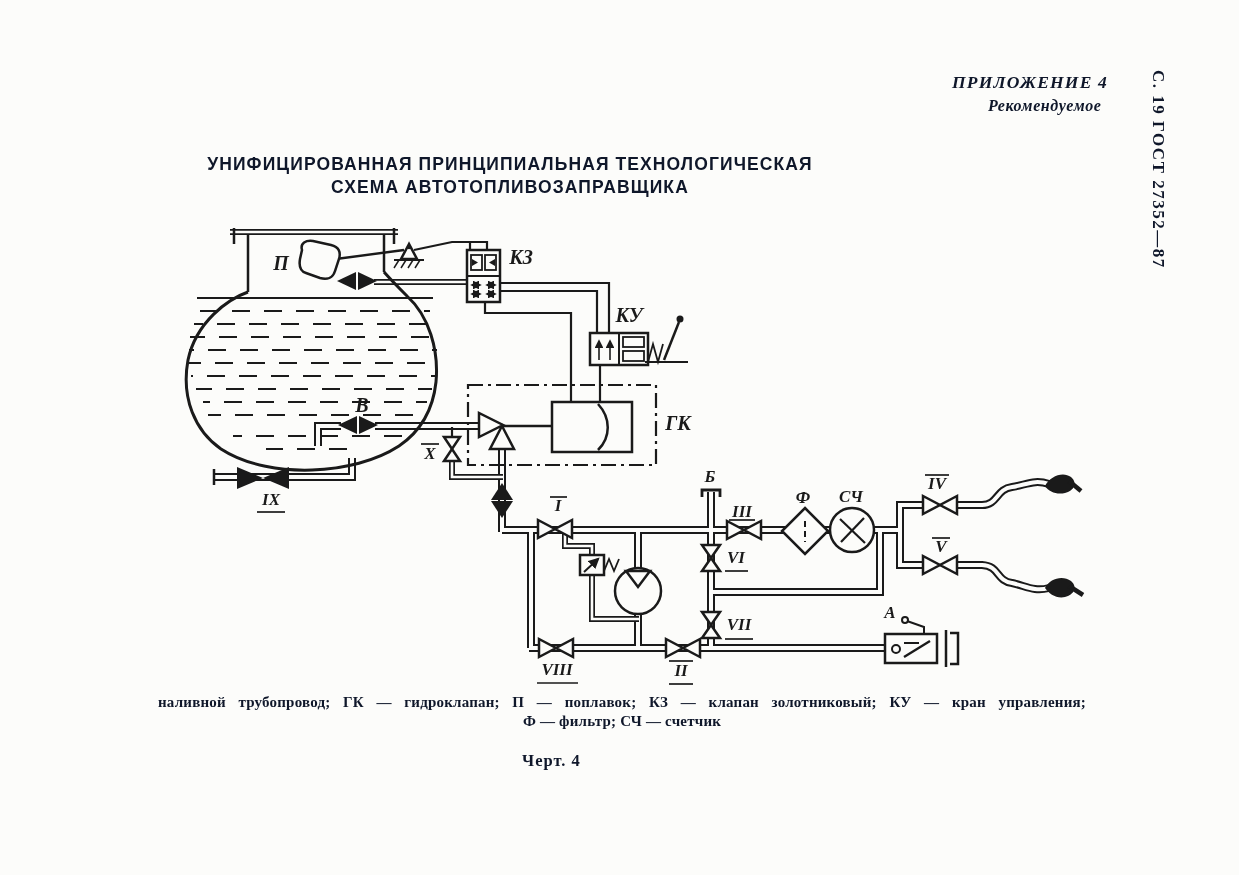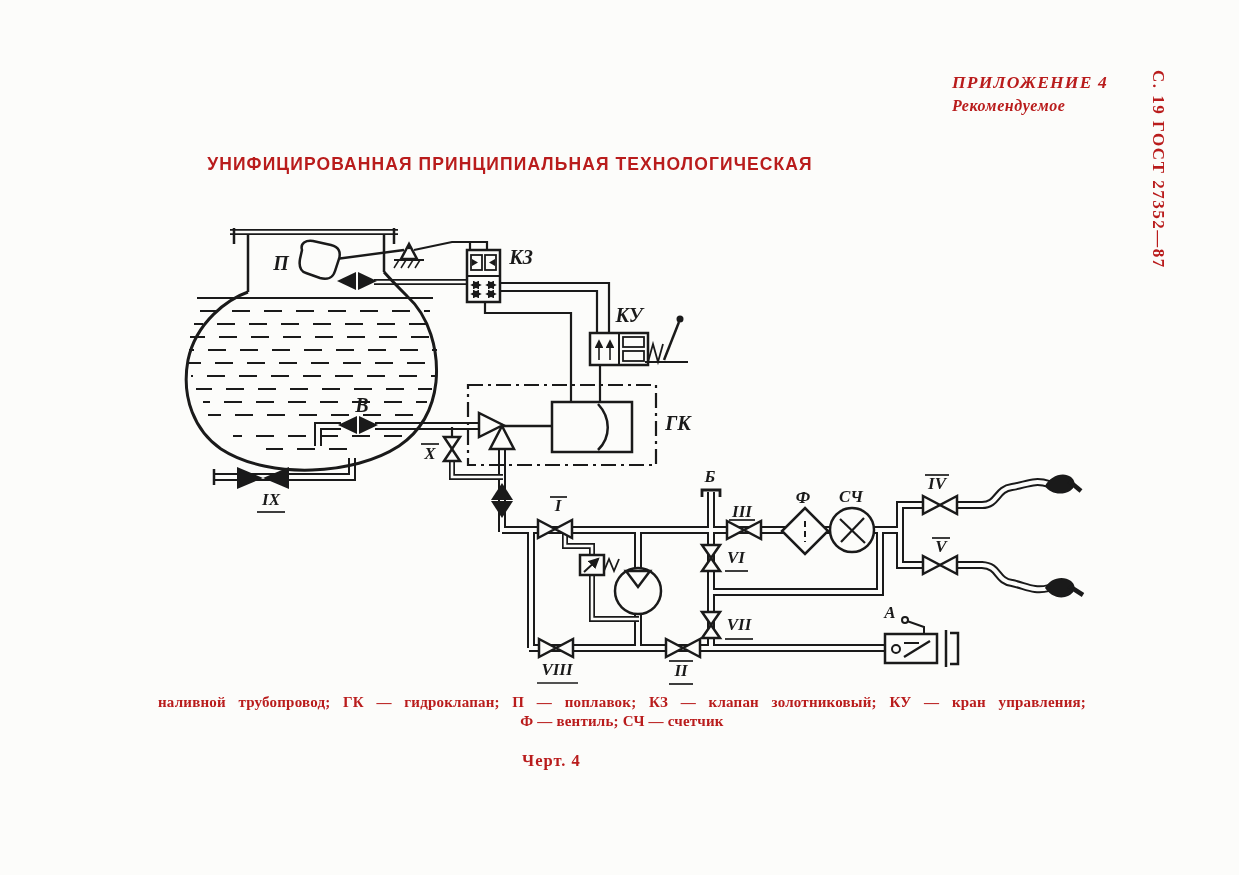--- a/index.html
+++ b/index.html
@@ -1,20 +1,20 @@
 <!DOCTYPE html>
 <html><head>
 <meta charset="utf-8">
 <style>
   html,body{margin:0;padding:0;background:#e8e8e6;}
   .page{position:relative;width:1239px;height:875px;background:#fcfcfa;overflow:hidden;
-        font-family:"Liberation Serif", serif;color:#b91c1c;}
+        font-family:"Liberation Serif", serif;color:#0f172a;}
   .appendix{position:absolute;left:952px;top:72px;width:200px;text-align:left;}
   .appendix .a1{font:italic 700 17.5px "Liberation Serif",serif;letter-spacing:1.2px;white-space:nowrap;}
-  .appendix .a2{font:italic 700 16px "Liberation Serif",serif;letter-spacing:.6px;margin-top:4px;}
+  .appendix .a2{font:italic 700 16px "Liberation Serif",serif;letter-spacing:.6px;margin-top:4px;margin-left:36px;}
   .sidenote{position:absolute;left:1168px;top:70px;transform:rotate(90deg);transform-origin:top left;
             font:700 17px "Liberation Serif",serif;letter-spacing:1.5px;white-space:nowrap;}
   .title{position:absolute;left:0;top:153px;width:1020px;text-align:center;
          font:700 17.5px "Liberation Sans",sans-serif;letter-spacing:1.1px;line-height:23px;}
   .legend{position:absolute;left:158px;top:694px;width:928px;
           font:700 15px "Liberation Serif",serif;line-height:17.5px;letter-spacing:.2px;}
   .legend .jl{text-align:justify;text-align-last:justify;}
   .legend .cl{text-align:center;margin-top:1px;}
   .caption{position:absolute;left:0;top:751px;width:1103px;text-align:center;
            font:600 16.5px "Liberation Serif",serif;letter-spacing:1px;}
@@ -38,20 +38,21 @@
 
   <div class="appendix">
     <div class="a1">ПРИЛОЖЕНИЕ 4</div>
     <div class="a2">Рекомендуемое</div>
   </div>
 
   <div class="sidenote">С. 19 ГОСТ 27352—87</div>
 
   <div class="title">
     <div>УНИФИЦИРОВАННАЯ ПРИНЦИПИАЛЬНАЯ ТЕХНОЛОГИЧЕСКАЯ</div>
+    <div>СХЕМА АВТОТОПЛИВОЗАПРАВЩИКА</div>
   </div>
 
   <svg class="diagram" width="1239" height="700" viewBox="0 0 1239 700">
     <defs>
       <marker id="ah" viewBox="0 0 10 10" refX="8" refY="5" markerWidth="5.5" markerHeight="5.5" orient="auto-start-reverse">
         <path d="M0 0 L10 5 L0 10 Z" fill="#1a1a1a"></path>
       </marker>
       <g id="pipeset-main">
         <path d="M 318 446 L 318 426 L 341 426"></path>
         <path d="M 375 426 L 479 426"></path>
@@ -293,18 +294,18 @@
       <line class="bar" x1="669" y1="661" x2="693" y2="661"></line>
       <line class="bar" x1="669" y1="684" x2="693" y2="684"></line>
       <text class="lbl" x="557" y="675">VIII</text>
       <line class="bar" x1="537" y1="683" x2="578" y2="683"></line>
       <text class="lbl" x="890" y="618" font-size="19">А</text>
     </g>
   </svg>
 
   <div class="legend">
     <div class="jl">наливной трубопровод; ГК — гидроклапан; П — поплавок; КЗ — клапан золотниковый; КУ — кран управления;</div>
-    <div class="cl">Ф — вентиль; СЧ — счетчик</div>
+    <div class="cl">Ф — фильтр; СЧ — счетчик</div>
   </div>
 
   <div class="caption">Черт. 4</div>
 
 </div>
 
 </body></html>

